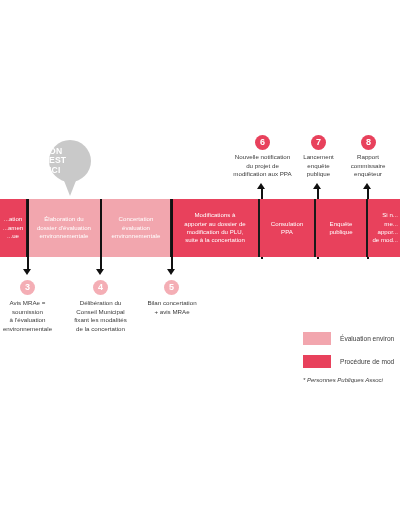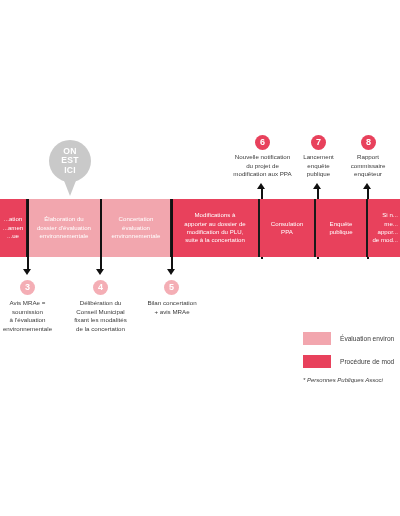--- a/index.html
+++ b/index.html
@@ -130,21 +130,21 @@
     left: 12px; top: 33px;
     width: 0; height: 0;
     border-left: 9px solid transparent;
     border-right: 9px solid transparent;
     border-top: 23px solid #C9C9C9;
   }
   .pin .pintext {
     position: absolute;
     left: 0; top: 7px;
     width: 42px;
-    text-align: center;
+    text-align: left;
     color: #ffffff;
     font-size: 8.6px;
     font-weight: bold;
     line-height: 9.4px;
     letter-spacing: 0.2px;
   }
 
   
   .legend-row {
     position: absolute;

